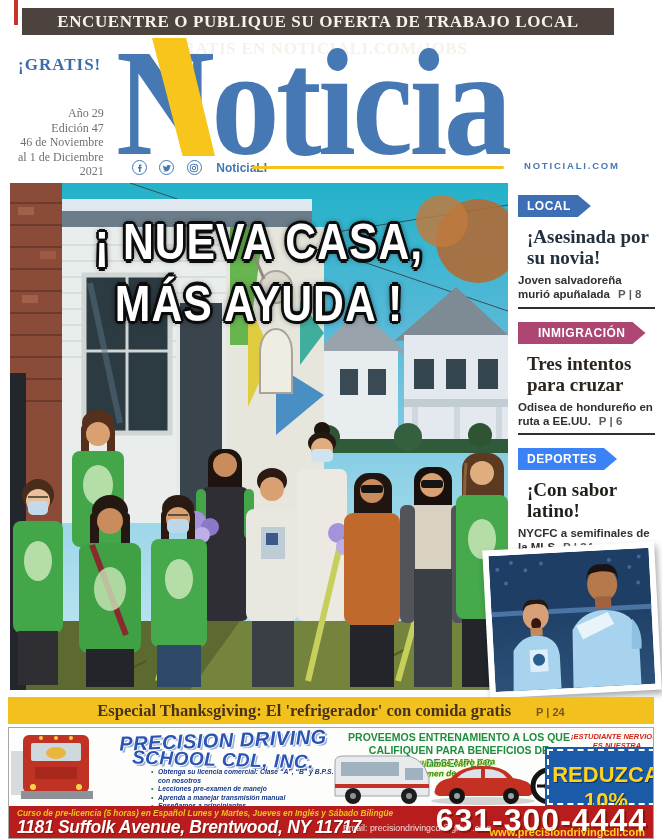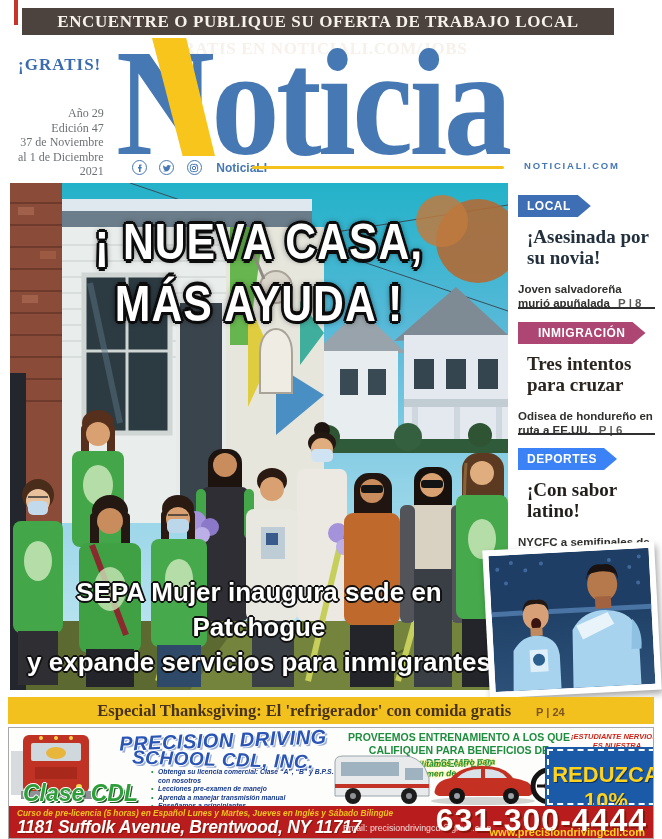--- a/index.html
+++ b/index.html
@@ -43,21 +43,21 @@
 
   
   .sidebar { position:absolute; left:518px; top:193px; width:137px; }
   .sec { position:absolute; left:0; width:137px; }
   .sec-0 { top:2px; } .sec-1 { top:129px; } .sec-2 { top:255px; }
   .tag { display:inline-block; color:#fff; font-weight:bold; font-size:12px; letter-spacing:.5px;
     padding:4px 20px 4px 9px; clip-path:polygon(0 0,calc(100% - 13px) 0,100% 50%,calc(100% - 13px) 100%,0 100%); }
   .tag-0 { background:#3e6eb3; } .tag-1 { background:#ad4672;padding-left:20px; } .tag-2 { background:#3b82f6; }
   .sec h2 { font-family:"Liberation Serif", serif; font-weight:bold; font-size:19px; line-height:21px; margin-top:9px;margin-left:9px; }
   .h-0 { color:#22303d; } .h-1 { color:#2b2520; } .h-2 { color:#221f1b; font-size:18px; }
-  .sum { margin-top:14px; font-size:11.5px; line-height:14px; color:#30302e; font-weight:bold; }
+  .sum { margin-top:5px; font-size:11.5px; line-height:14px; color:#30302e; font-weight:bold; }
   .sum .pg { color:#5a5a58; font-weight:bold; margin-left:8px; }
   .divider { position:absolute; left:0; width:137px; border-top:2px solid #2f2f2f; }
   .div-0 { top:114px; } .div-1 { top:240px; }
 
   
   .soccer { position:absolute; left:486px; top:546px; width:172px; height:148px; background:#fff;
     padding:6px; transform:rotate(-3deg); box-shadow:2px 4px 7px rgba(0,0,0,.35); }
 
   
   .strip { position:absolute; left:8px; top:697px; width:646px; height:27px; background:#f2c11d;
@@ -111,21 +111,21 @@
 
   <div class="red-sliver"></div>
   <div class="top-banner">
     <span>ENCUENTRE O PUBLIQUE SU OFERTA DE TRABAJO LOCAL GRATIS EN NOTICIALI.COM/JOBS</span>
   </div>
 
   <div class="gratis">¡GRATIS!</div>
   <div class="edition">
     <span>Año 29</span>
     <span>Edición 47</span>
-    <span>37 de Noviembre</span>
+    <span>46 de Noviembre</span>
     <span>al 1 de Diciembre</span>
     <span>2021</span>
   </div>
 
   <div class="logo-wrap">
     <svg width="470" height="140" viewBox="0 0 470 140">
       <g transform="scale(0.9,1)">
         <text x="0" y="118" font-family="Liberation Serif, serif" font-weight="bold" font-size="152" fill="#4678b4" letter-spacing="-4">Noticia</text>
         <polygon points="40,2 78,2 110,120 74,120" fill="#f8c51c"></polygon>
       </g>
@@ -350,25 +350,20 @@
         <circle cx="472" cy="290" r="12" fill="#e0ad7e"></circle>
         <rect x="446" y="312" width="52" height="124" rx="8" fill="#46a94b"></rect>
         <ellipse cx="472" cy="356" rx="14" ry="20" fill="#c9e6b8" opacity=".85"></ellipse>
         <rect x="452" y="436" width="42" height="68" fill="#23252a"></rect>
       </g>
     </svg>
     <div class="headline">
       <div>¡ NUEVA CASA,</div>
       <div>MÁS AYUDA !</div>
     </div>
-    <div class="caption">
-      <div>SEPA Mujer inaugura sede en Patchogue</div>
-      <div>y expande servicios para inmigrantes</div>
-      <span class="pg">Página 12</span>
-    </div>
   </div>
 
   <div class="sidebar">
     <div class="sec sec-0">
       <span class="tag tag-0">LOCAL</span>
       <h2 class="h-0">¡Asesinada por su novia!</h2>
       <div class="sum"><span>Joven salvadoreña murió apuñalada</span><span class="pg">P | 8</span></div>
     </div>
     <div class="divider div-0"></div>
     <div class="sec sec-1">
@@ -433,21 +428,20 @@
         <circle cx="68" cy="58" r="3" fill="#f5d54a"></circle>
       <circle cx="30" cy="9" r="2" fill="#f5d54a"></circle>
         <circle cx="45" cy="9" r="2" fill="#f5d54a"></circle>
         <circle cx="60" cy="9" r="2" fill="#f5d54a"></circle>
       <ellipse cx="45" cy="24" rx="10" ry="6" fill="#e8b63a"></ellipse>
     </svg>
     <div class="ad-title">
       <span class="t1">PRECISION DRIVING</span>
       <span class="t2">SCHOOL CDL, INC.</span>
     </div>
-    <div class="clase">Clase CDL</div>
     <div class="clase-sub">Manejo de vehículos pesados</div>
     <ul class="bullets">
       <li>Obtenga su licencia comercial: Clase “A”, “B” y B.P.S. con nosotros</li>
       <li>Lecciones pre-examen de manejo</li>
       <li>Aprenda a manejar transmisión manual</li>
       <li>Enseñamos a principiantes</li>
       <li>Servicio puerta a puerta</li>
     </ul>
     <div class="promo">PROVEEMOS ENTRENAMIENTO A LOS QUE CALIFIQUEN PARA BENEFICIOS DE DESEMPLEO</div>
     <div class="nervous">¡ESTUDIANTE NERVIOSO ES NUESTRA ESPECIALIDAD!</div>

